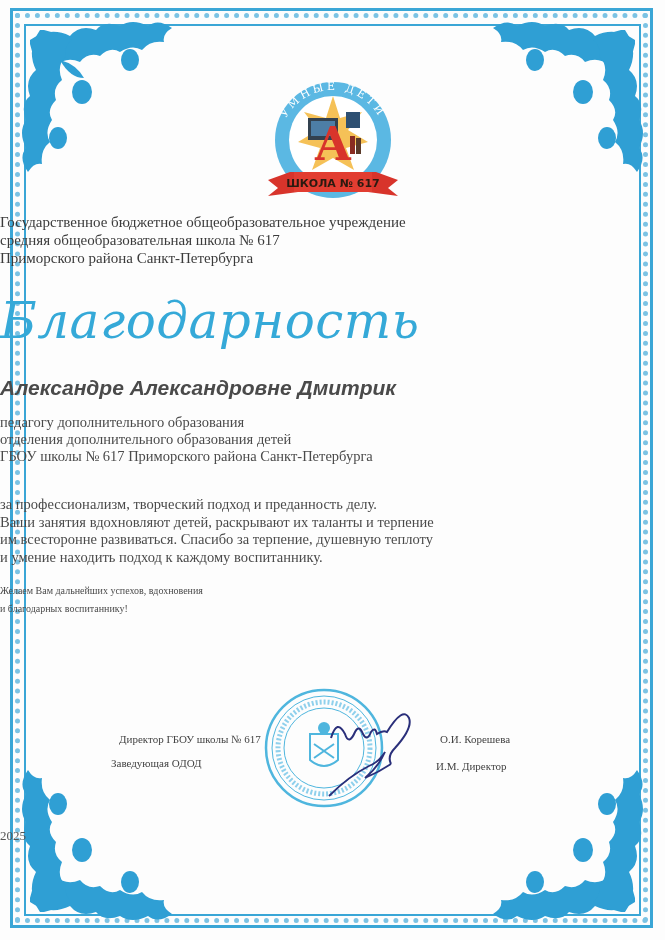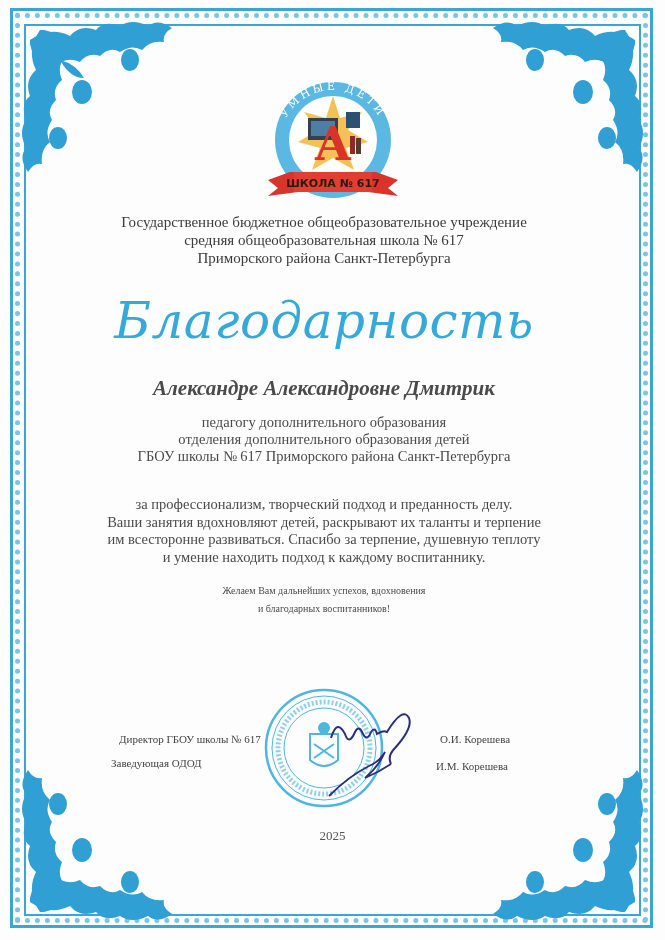--- a/index.html
+++ b/index.html
@@ -16,34 +16,34 @@
     .corner { position: absolute; width: 190px; height: 190px; }
     .corner svg { width: 100%; height: 100%; }
     .c-tl { left: 20px; top: 20px; }
     .c-tr { right: 20px; top: 20px; transform: scaleX(-1); }
     .c-bl { left: 20px; bottom: 18px; transform: scaleY(-1); }
     .c-br { right: 20px; bottom: 18px; transform: scale(-1,-1); }
 
     .logo { position: absolute; left: 258px; top: 68px; width: 150px; height: 135px; }
     .logo svg { width: 100%; height: 100%; }
 
-    .center { position: absolute; left: 0; width: 560px; text-align: center; padding-left: 44px; }
+    .center { position: absolute; left: 0; width: 560px; text-align: left; }
     .org { top: 213px; font-size: 15px; line-height: 18px; color: #3b3b3b; }
     .title { top: 292px; font-size: 50px; font-style: italic; color: #35a9d8; font-family: "DejaVu Serif", serif; letter-spacing: 0.5px; }
-    .recipient { top: 376px; font-size: 21px; font-style: italic; font-weight: bold; color: #4a4a4a; font-family: Liberation Serif, serif; }
+    .recipient { top: 376px; font-size: 21px; font-style: italic; font-weight: bold; color: #4a4a4a; font-family: Liberation Sans, sans-serif; }
     .position { top: 414px; font-size: 14.5px; line-height: 17px; color: #4a4a4a; }
     .body-text { top: 496px; font-size: 14.5px; line-height: 17.5px; color: #4a4a4a; }
     .wish { top: 582px; font-size: 10px; line-height: 17.5px; color: #4a4a4a; }
 
     .sig-label { position: absolute; font-size: 11px; color: #444; }
     .stamp { position: absolute; left: 262px; top: 686px; width: 124px; height: 124px; }
     .stamp svg { width: 100%; height: 100%; }
     .signature { position: absolute; left: 325px; top: 708px; width: 100px; height: 100px; }
     .signature svg { width: 100%; height: 100%; }
-    .year { position: absolute; left: 0; width: 665px; top: 828px; text-align: center; font-size: 13px; color: #555; }
+    .year { position: absolute; left: 0; width: 665px; top: 828px; font-size: 13px; color: #555; }
   </style>
 </head>
 <body>
 
 <div class="frame-outer"></div>
 <div class="frame-lace"></div>
 <div class="frame-inner"></div>
 
 <div class="corner c-tl">
   <svg viewBox="0 0 190 190">
@@ -132,21 +132,21 @@
 
 <div class="center body-text">
   <div>за профессионализм, творческий подход и преданность делу.</div>
   <div>Ваши занятия вдохновляют детей, раскрывают их таланты и терпение</div>
   <div>им всесторонне развиваться. Спасибо за терпение, душевную теплоту</div>
   <div>и умение находить подход к каждому воспитаннику.</div>
 </div>
 
 <div class="center wish">
   <div>Желаем Вам дальнейших успехов, вдохновения</div>
-  <div>и благодарных воспитанников!</div>
+  <div>и благодарных воспитаннику!</div>
 </div>
 
 <div class="stamp">
   <svg viewBox="0 0 124 124">
     <circle cx="62" cy="62" r="58" fill="none" stroke="#4fb6de" stroke-width="2.5"></circle>
     <circle cx="62" cy="62" r="52" fill="none" stroke="#4fb6de" stroke-width="1"></circle>
     <circle cx="62" cy="62" r="40" fill="none" stroke="#4fb6de" stroke-width="1"></circle>
     <circle cx="62" cy="62" r="46" fill="none" stroke="#8fd0ec" stroke-width="5" stroke-dasharray="2 2"></circle>
     <path d="M48 48 h28 v26 q-14 12 -28 0z" fill="none" stroke="#4fb6de" stroke-width="2"></path>
     <circle cx="62" cy="42" r="6" fill="#4fb6de"></circle>
@@ -158,15 +158,15 @@
 <div class="signature">
   <svg viewBox="0 0 100 100">
     <path d="M6 30 q6 -20 14 -4 q4 12 10 -2 q4 -8 8 2 q4 8 8 -2 q4 -6 6 2 q6 -4 10 -2 q16 -26 22 -14 q4 10 -14 30 q-8 8 -4 16" fill="none" stroke="#2a2f7a" stroke-width="2"></path>
     <path d="M4 88 q20 -20 40 -30 q10 -4 16 -14 q-6 14 -20 26 q14 -6 26 -14" fill="none" stroke="#2a2f7a" stroke-width="1.8"></path>
   </svg>
 </div>
 
 <div class="sig-label" style="left:119px; top:733px;">Директор ГБОУ школы № 617</div>
 <div class="sig-label" style="left:440px; top:733px;">О.И. Корешева</div>
 <div class="sig-label" style="left:111px; top:757px;font-family:Liberation Serif, serif;">Заведующая ОДОД</div>
-<div class="sig-label" style="left:436px; top:760px;">И.М. Корешева</div>
+<div class="sig-label" style="left:436px; top:760px;">И.М. Директор</div>
 
 <div class="year">2025</div>
 
 </body></html>

